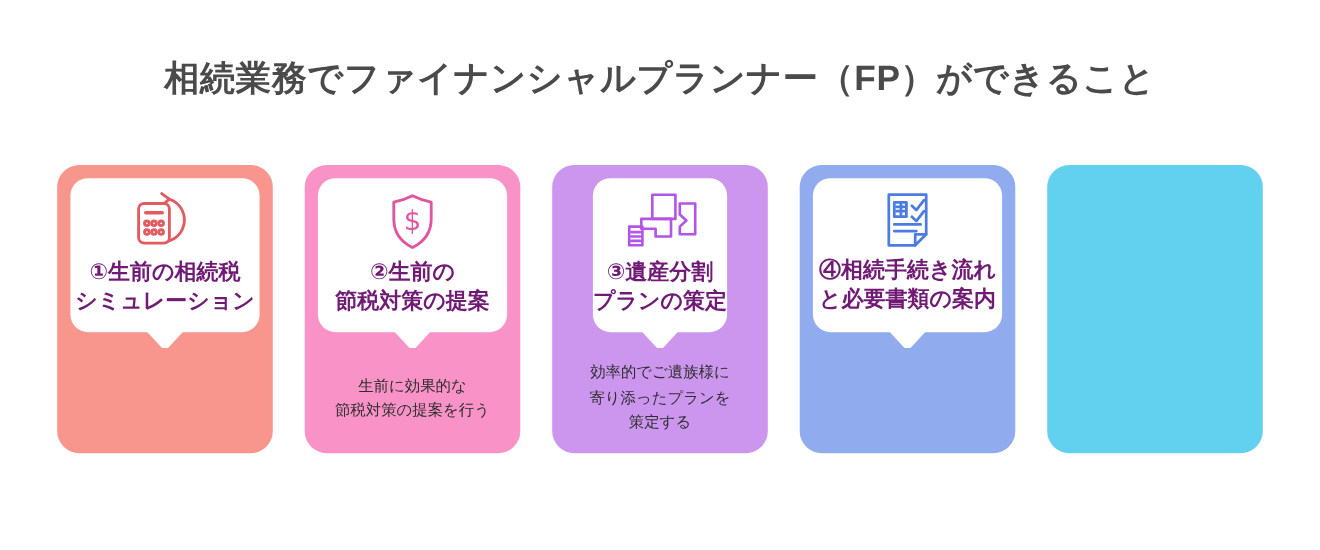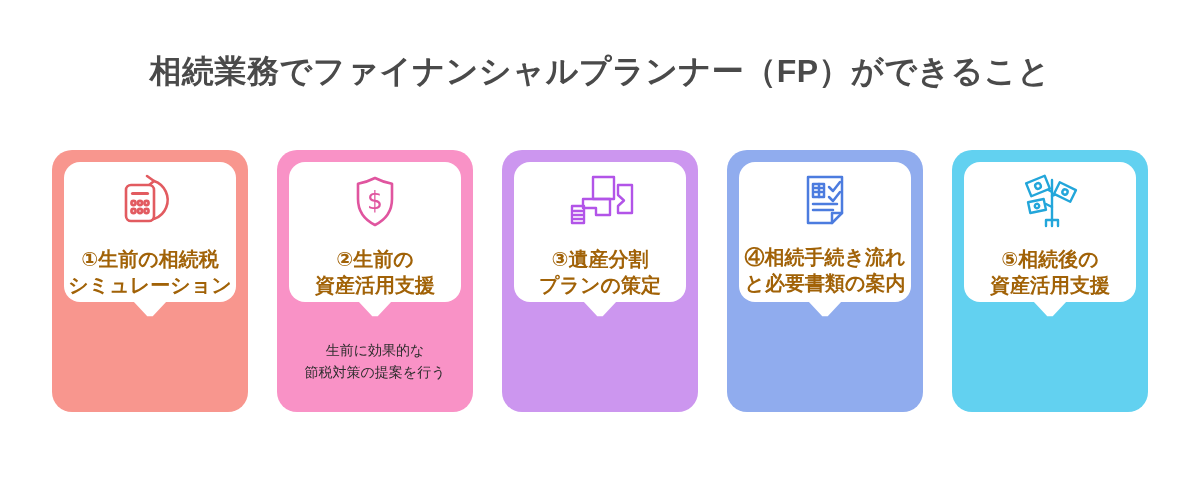--- a/index.html
+++ b/index.html
@@ -51,25 +51,25 @@
     left: 50%;
     transform: translateX(-50%);
     width: 34px;
     height: 16px;
     background: #ffffff;
     clip-path: polygon(0 0, 100% 0, 58% 96%, 42% 96%);
   }
   .card-icon { height: 58px; display: flex; align-items: center; justify-content: center; }
   .card-icon svg { display: block; }
   .card-title {
-    margin-top: 16px;
+    margin-top: 5px;
     font-size: 20px;
     font-weight: 700;
     line-height: 1.32;
-    color: #a16207;
+    color: #701a75;
     text-align: center;
     white-space: pre-line;
   }
   .card-desc-wrap {
     flex: 1;
     display: flex;
     align-items: center;
     justify-content: center;
     padding: 18px 6px 10px 6px;
   }
@@ -114,43 +114,48 @@
 
     <div class="card" style="background-color: rgb(249, 146, 198);">
       <div class="bubble">
         <div class="card-icon" style="color: rgb(224, 85, 159);">
           <svg width="64" height="56" viewBox="0 0 64 56" fill="none" stroke="currentColor" stroke-width="2.6" stroke-linecap="round" stroke-linejoin="round">
             <path d="M32 5 C38 8 43.5 9.8 49 10.8 V26 C49 39 42 47 32 52 C22 47 15 39 15 26 V10.8 C20.5 9.8 26 8 32 5 Z"></path>
             <text x="32" y="36" text-anchor="middle" font-size="25" stroke="none" fill="currentColor" font-family="'DejaVu Sans', sans-serif">$</text>
           </svg>
         </div>
         <div class="card-title">②生前の
-資産活用支援</div>
+節税対策の提案</div>
         <div class="bubble-tail"></div>
       </div>
       <div class="card-desc-wrap">
         <div class="card-desc">生前に効果的な
 節税対策の提案を行う</div>
       </div>
     </div>
 
-    <div class="card" style="background-color: rgb(204, 150, 239);">
+    <div class="card" style="background-color: rgb(204, 150, 239); align-items: center;">
       <div class="bubble">
         <div class="card-icon" style="color: rgb(178, 84, 232);">
           <svg width="68" height="56" viewBox="0 0 68 56" fill="none" stroke="currentColor" stroke-width="2.4" stroke-linecap="round" stroke-linejoin="round">
             <rect x="27" y="4" width="21" height="22"></rect>
             <path d="M17 26 H44 V42 H30 V35 H17 Z"></path>
             <rect x="6" y="33" width="12" height="17"></rect>
             <path d="M8 38 H16 M8 42 H16 M8 46 H16"></path>
             <path d="M52 12 H66 V40 H52 V33 L58 27.5 L52 22 Z"></path>
           </svg>
         </div>
         <div class="card-title">③遺産分割
 プランの策定</div>
         <div class="bubble-tail"></div>
+      </div>
+      <div class="card-desc-wrap">
+        <div class="card-desc">効率的でご遺族様に
+寄り添ったプランを
+策定する</div>
       </div>
     </div>
 
     <div class="card" style="background-color: rgb(144, 172, 238); font-family: Liberation Mono, monospace;">
       <div class="bubble">
         <div class="card-icon" style="color: rgb(76, 124, 223);">
           <svg width="64" height="56" viewBox="0 0 64 56" fill="none" stroke="currentColor" stroke-width="2.5" stroke-linecap="round" stroke-linejoin="round">
             <path d="M15 4 H49 V40 L39 50 H15 Z"></path>
             <path d="M49 40 H39 V50"></path>
             <rect x="20" y="11" width="11" height="13"></rect>
@@ -160,40 +165,16 @@
             <path d="M20 31 H44 M20 37 H40"></path>
           </svg>
         </div>
         <div class="card-title">④相続手続き流れ
 と必要書類の案内</div>
         <div class="bubble-tail"></div>
       </div>
     </div>
 
     <div class="card" style="background-color: rgb(98, 209, 240);">
-      <div class="bubble">
-        <div class="card-icon" style="color: rgb(35, 166, 218);">
-          <svg width="64" height="58" viewBox="0 0 64 58" fill="none" stroke="currentColor" stroke-width="2.4" stroke-linecap="round" stroke-linejoin="round">
-            <path d="M34 8 V48"></path>
-            <path d="M28 48 H40 M28 48 V54 M34 48 V54 M40 48 V54"></path>
-            <path d="M34 20 L27 16 M34 24 L42 21 M34 35 L28 32"></path>
-            <g transform="translate(20,14) rotate(-22)">
-              <rect x="-10" y="-7" width="20" height="14" fill="#ffffff"></rect>
-              <circle cx="0" cy="0" r="2.8"></circle>
-            </g>
-            <g transform="translate(47,20) rotate(26)">
-              <rect x="-9" y="-6.5" width="18" height="13" fill="#ffffff"></rect>
-              <circle cx="0" cy="0" r="2.6"></circle>
-            </g>
-            <g transform="translate(19,34) rotate(-12)">
-              <rect x="-8" y="-5.5" width="16" height="11" fill="#ffffff"></rect>
-              <circle cx="0" cy="0" r="2.2"></circle>
-            </g>
-          </svg>
-        </div>
-        <div class="card-title">⑤相続後の
-資産活用支援</div>
-        <div class="bubble-tail"></div>
-      </div>
     </div>
 
   </div>
 </div>
 
 </body></html>

